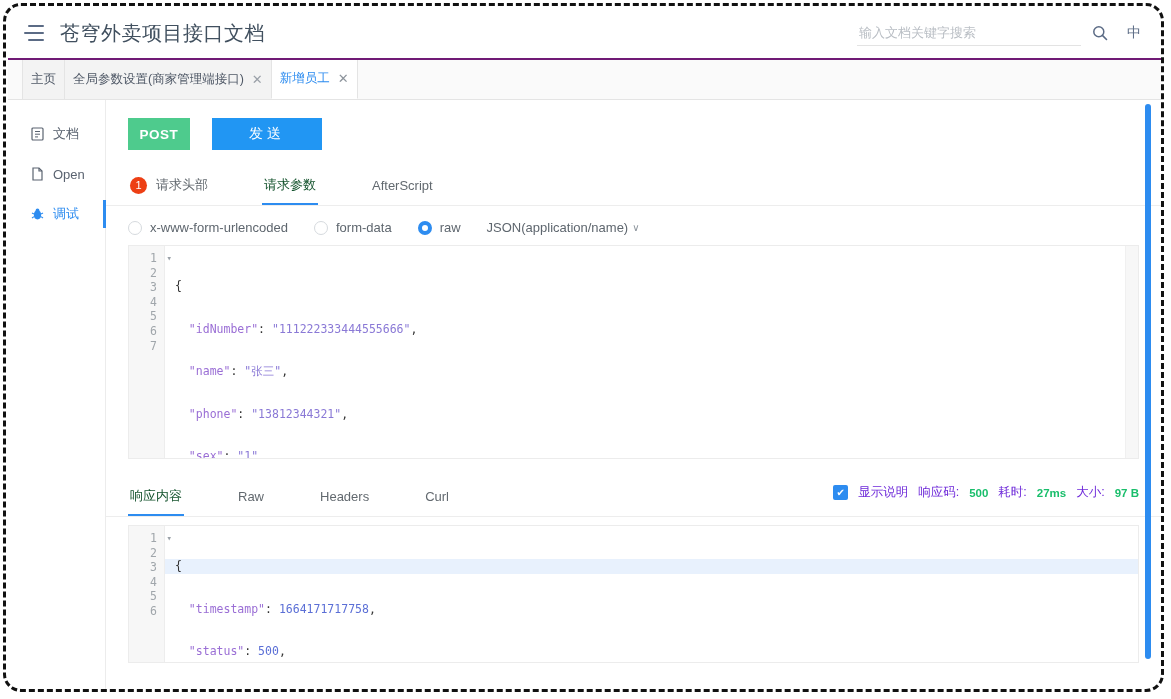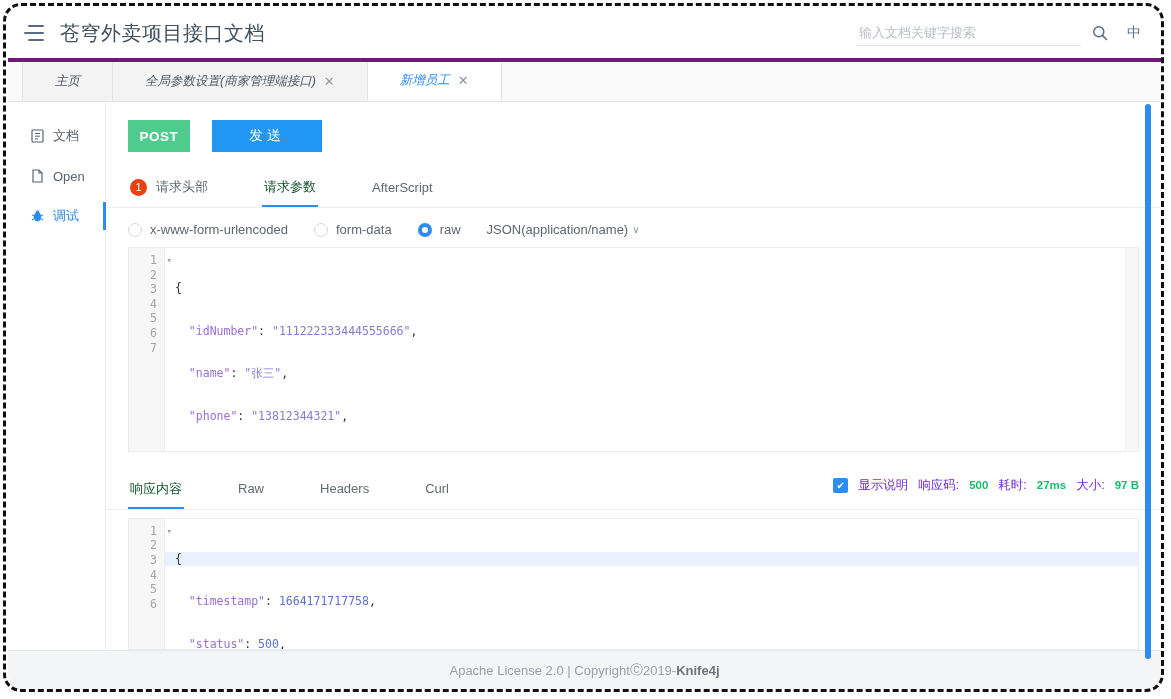--- a/index.html
+++ b/index.html
@@ -15,21 +15,21 @@
     display:flex;flex-direction:column;
   }
   .dashed-frame{
     position:absolute;left:3px;top:3px;width:1161px;height:689px;
     border:3px dashed #111;border-radius:18px;pointer-events:none;box-sizing:border-box;
   }
 
   
   .header{
     height:50px;flex:0 0 50px;display:flex;align-items:center;
-    background:#fff;border-bottom:4px solid #701a75;position:relative;justify-content:center;
+    background:#fff;border-bottom:2px solid #701a75;position:relative;justify-content:center;
   }
   .ham{
     width:22px;height:16px;margin-left:16px;margin-right:14px;
     display:flex;flex-direction:column;justify-content:space-between;cursor:pointer;
   }
   .ham i{display:block;height:2px;background:#5b6b85;border-radius:1px;}
   .ham i:nth-child(1){width:16px;margin-left:4px;}
   .ham i:nth-child(2){width:20px;}
   .ham i:nth-child(3){width:16px;margin-left:4px;}
   .app-title{font-size:20px;color:#41505f;letter-spacing:.5px;}
@@ -43,24 +43,24 @@
   .search-input::placeholder{color:#b9bec4;}
   .search-icon{width:26px;height:26px;display:flex;align-items:center;justify-content:center;color:#5b6b85;cursor:pointer;}
   .lang-btn{font-size:14px;color:#5b6b85;margin-left:14px;margin-right:4px;cursor:pointer;}
 
   
   .tabbar{
     height:40px;flex:0 0 40px;display:flex;align-items:flex-end;
     background:#fafafa;border-bottom:1px solid #e4e4e4;padding-left:14px;box-sizing:border-box;
   }
   .tab{
-    height:39px;display:flex;align-items:center;gap:8px;padding:0 32px;
+    height:39px;display:flex;align-items:center;gap:8px;padding:0 8px;
     font-size:12.5px;color:#4f5866;background:#f3f3f3;
     border:1px solid #e4e4e4;border-bottom:none;
-    margin-right:-1px;cursor:pointer;white-space:nowrap;font-style:italic;
+    margin-right:-1px;cursor:pointer;white-space:nowrap;
   }
   .tab.active{background:#fff;color:#2d8cf0;border-bottom:1px solid #fff;}
   .tab .x{color:#9aa0a8;font-size:13px;line-height:1;}
   .tab.active .x{color:#8d949c;}
 
   
   .body{flex:1;display:flex;min-height:0;background:#fff;}
   .sidebar{
     width:98px;flex:0 0 98px;background:#fff;border-right:1px solid #ececec;
     padding-top:14px;box-sizing:border-box;
@@ -340,21 +340,15 @@
           
           
         </div>
       </div>
 
     </div>
 
     <div class="right-scroll"></div>
   </div>
 
-  <div class="footer">
-    <span>Apache License 2.0 | Copyright </span>
-      <span>Ⓒ</span>
-      <span> 2019-</span>
-      <b>Knife4j</b>
-  </div>
 
 </div>
 <div class="dashed-frame"></div>
 
 </body></html>

